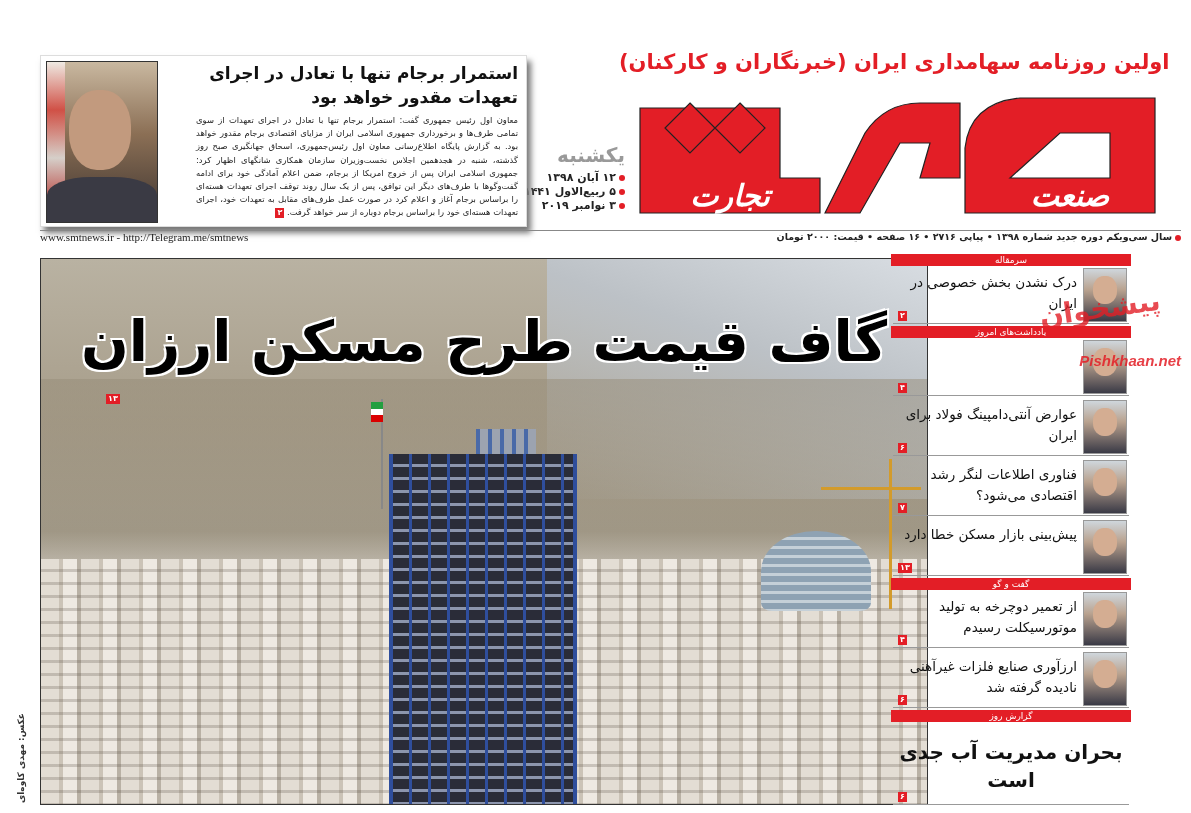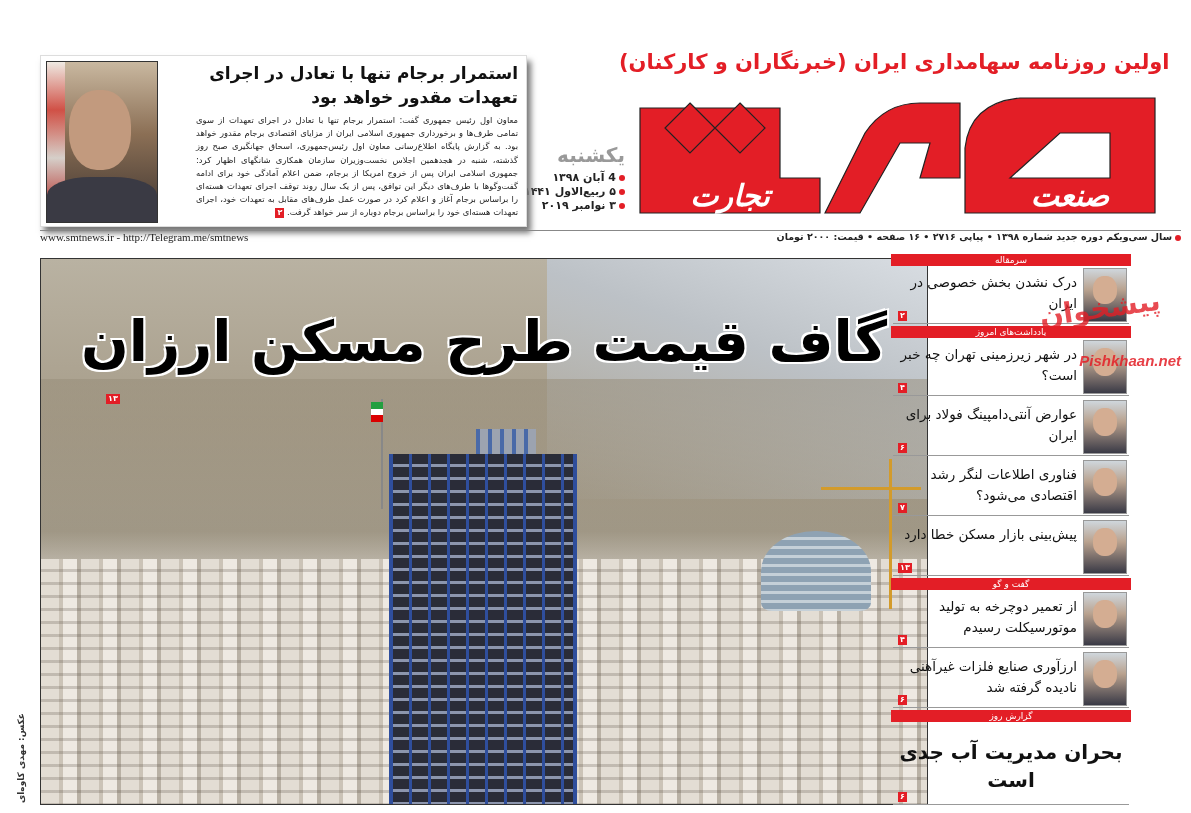--- a/index.html
+++ b/index.html
@@ -106,21 +106,21 @@
     <g fill="#fff" font-family="DejaVu Sans, sans-serif" font-weight="bold" font-style="italic" font-size="30" direction="rtl" text-anchor="middle">
       <text x="100" y="118">تجارت</text>
       <text x="275" y="118">معدن</text>
       <text x="440" y="118">صنعت</text>
     </g>
   </svg>
 </div>
 
 <div class="abs dates">
   <div class="weekday">یکشنبه</div>
-  <div class="date-line"><span class="dot"></span><span>4 آبان ۱۳۹۸</span></div>
+  <div class="date-line"><span class="dot"></span><span>۱۲ آبان ۱۳۹۸</span></div>
   <div class="date-line"><span class="dot"></span><span>۵ ربیع‌الاول ۱۴۴۱</span></div>
   <div class="date-line"><span class="dot"></span><span>۳ نوامبر ۲۰۱۹</span></div>
 </div>
 
 <div class="abs topbox">
   <div class="topbox-photo">
     <div class="flag"></div>
     <div class="face"></div>
     <div class="suit"></div>
   </div>
@@ -162,21 +162,20 @@
       </div>
     <div class="txt">درک نشدن بخش خصوصی در ایران</div>
     <span class="pagebadge pg">۲</span>
   </div>
 
   <div class="secbar">یادداشت‌های امروز</div>
   <div class="item">
     <div class="thumb">
         <div class="h"></div>
       </div>
-    <div class="txt">در شهر زیرزمینی تهران چه خبر است؟</div>
     <span class="pagebadge pg">۴</span>
   </div>
   <div class="item">
     <div class="thumb">
         <div class="h"></div>
       </div>
     <div class="txt">عوارض آنتی‌دامپینگ فولاد برای ایران</div>
     <span class="pagebadge pg">۶</span>
   </div>
   <div class="item">

